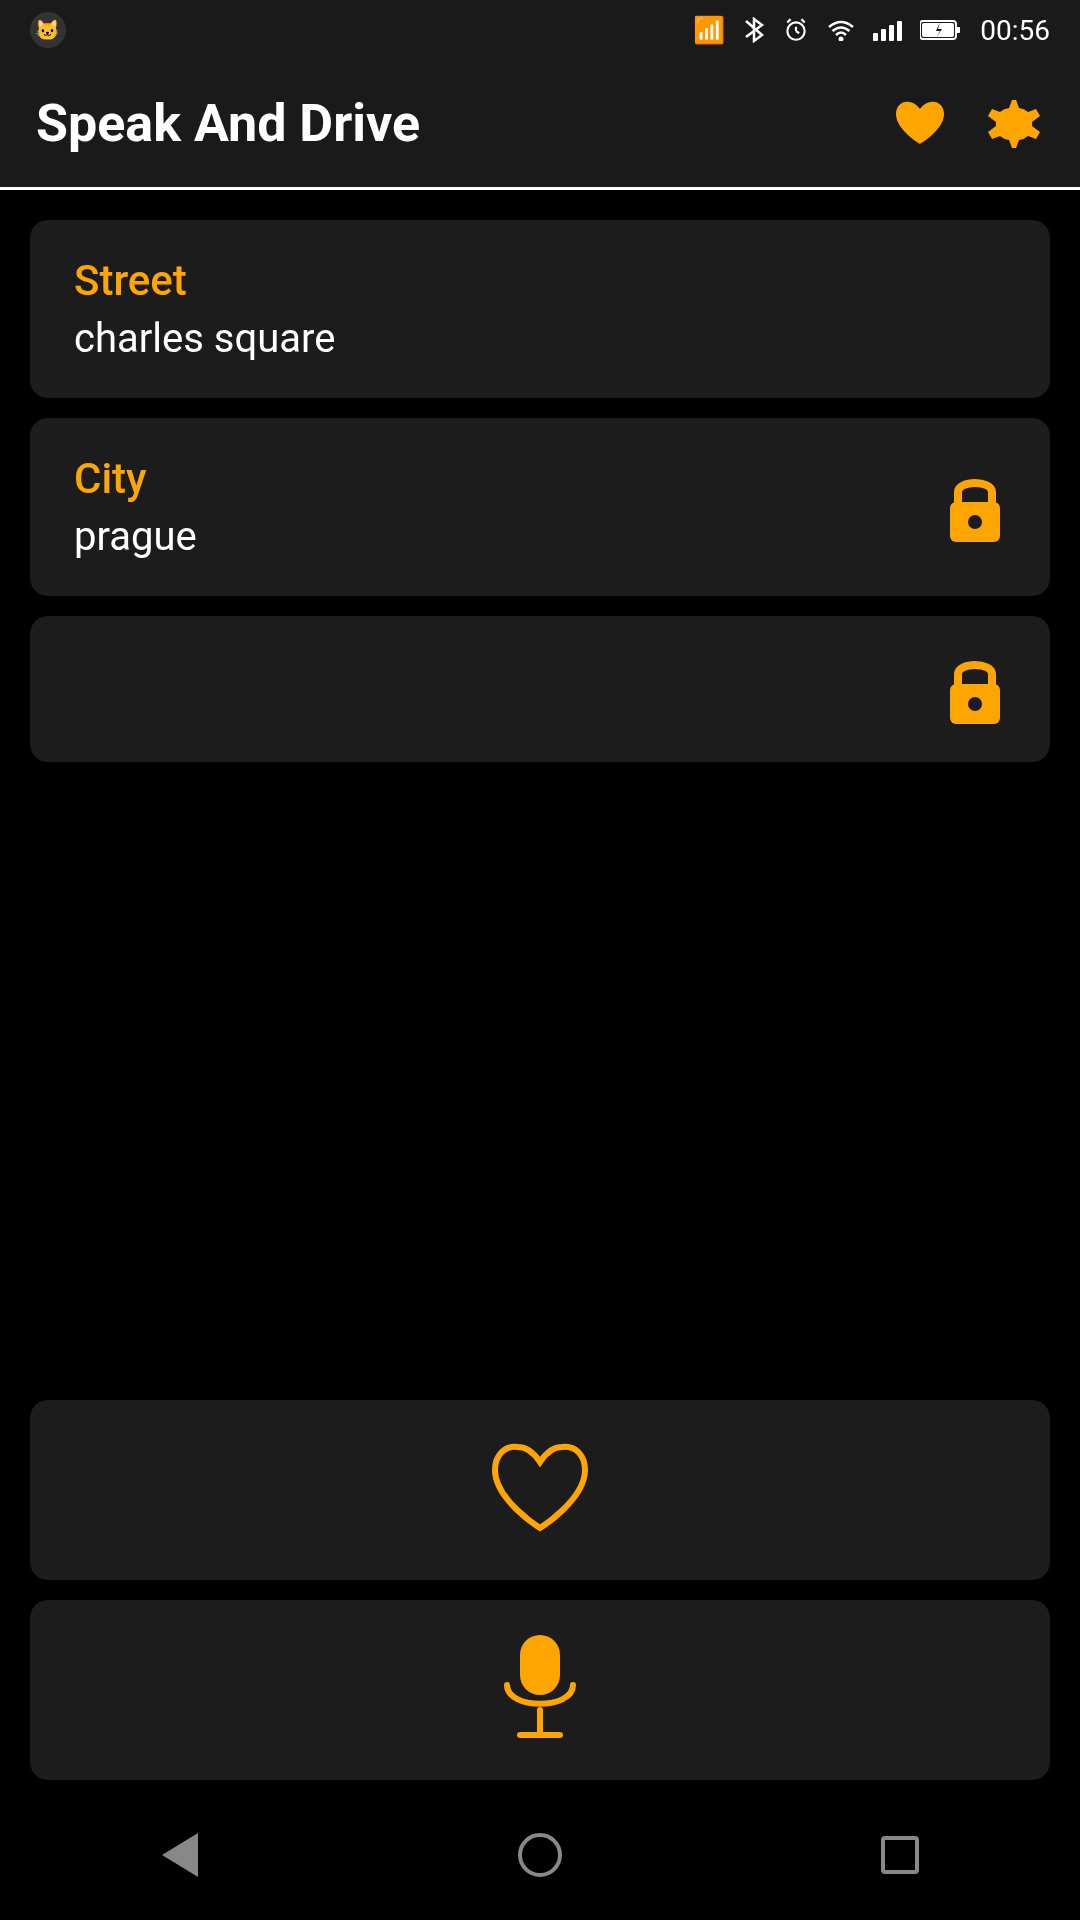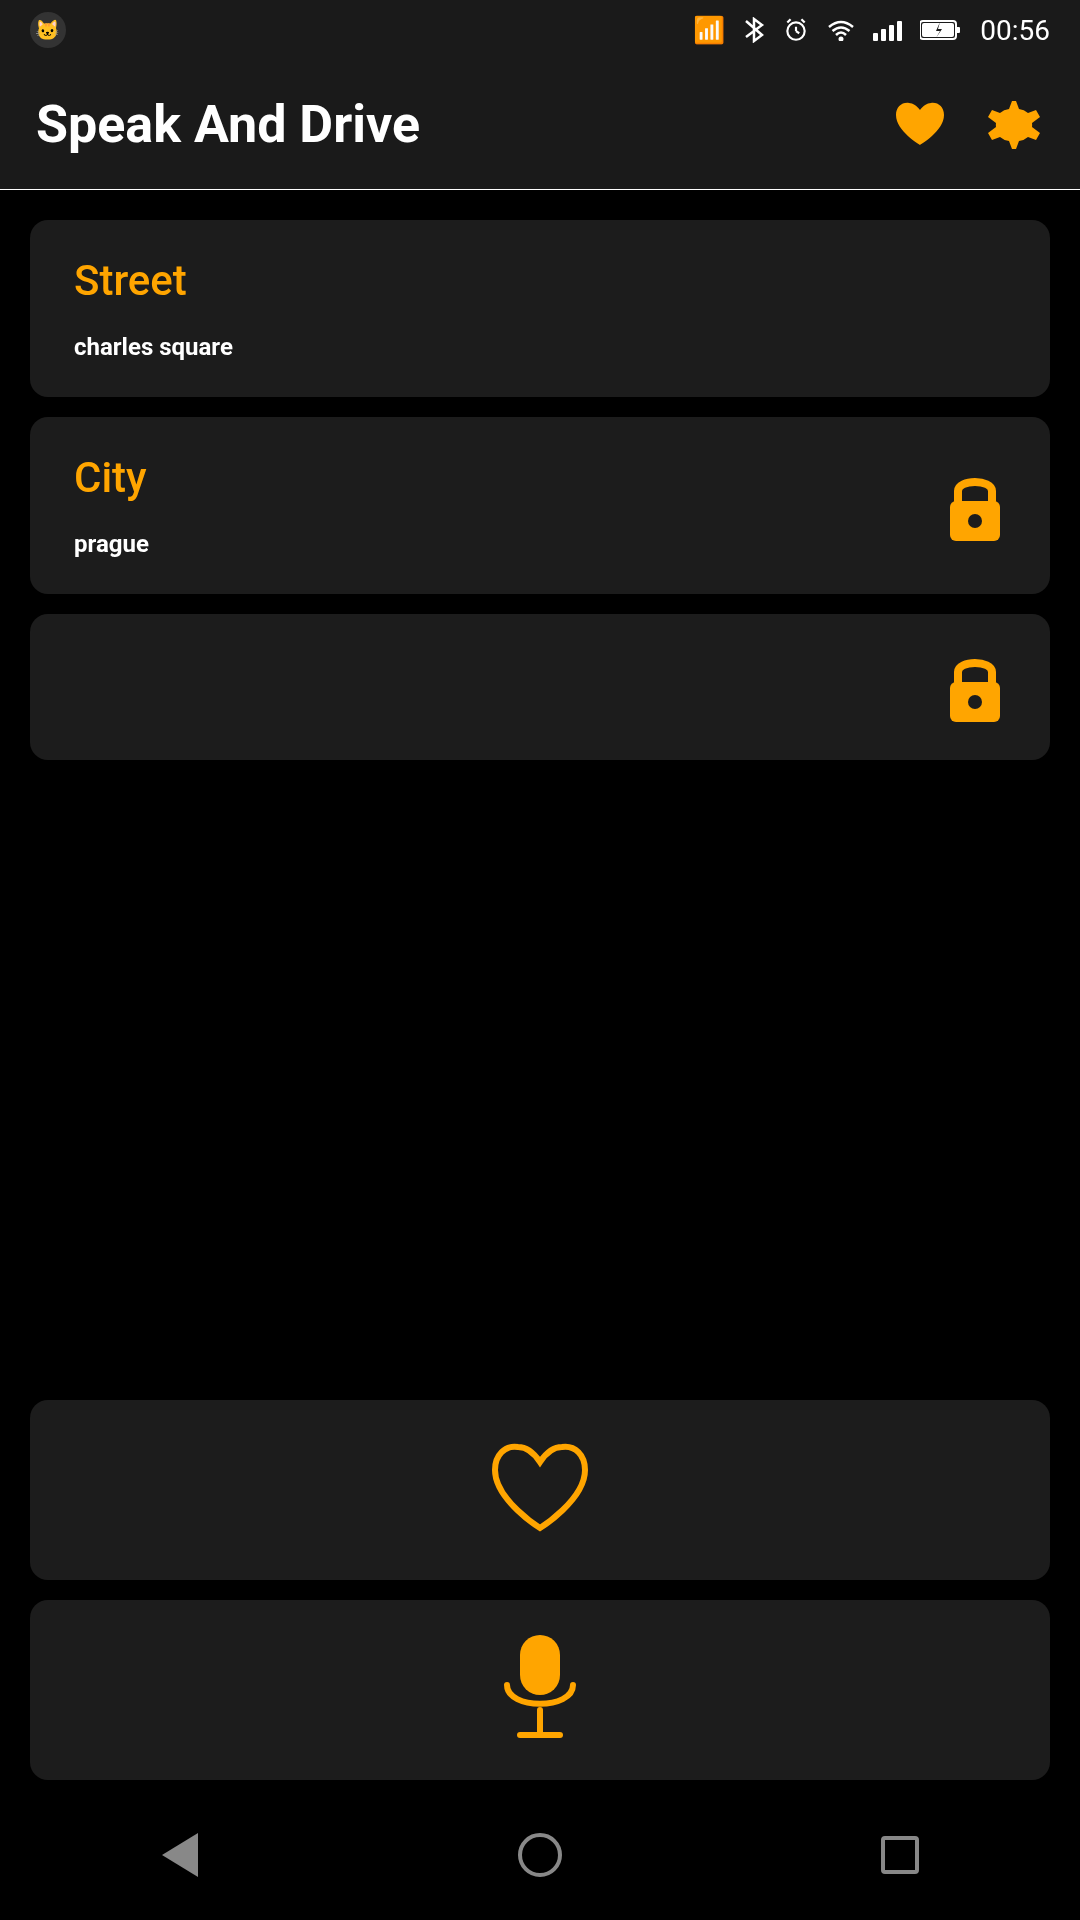--- a/index.html
+++ b/index.html
@@ -61,21 +61,21 @@
 
     
     .header {
       width: 100%;
       height: 130px;
       background-color: #1a1a1a;
       display: flex;
       align-items: center;
       justify-content: space-between;
       padding: 0 36px;
-      border-bottom: 1px solid #ffffff;
+      border-bottom: 3px solid #ffffff;
     }
 
     .app-title {
       color: #ffffff;
       font-size: 52px;
       font-weight: 700;
     }
 
     .header-icons {
       display: flex;
@@ -99,33 +99,33 @@
       padding: 36px 44px;
       display: flex;
       align-items: center;
       justify-content: space-between;
       cursor: pointer;
     }
 
     .card-text {
       display: flex;
       flex-direction: column;
-      gap: 28px;
+      gap: 10px;
     }
 
     .card-label {
       color: #FFA500;
       font-size: 42px;
       font-weight: 500;
     }
 
     .card-value {
       color: #ffffff;
-      font-size: 24px;
-      font-weight: 700;
+      font-size: 40px;
+      font-weight: 400;
     }
 
     
     .spacer {
       flex: 1;
     }
 
     
     .bottom-buttons {
       padding: 0 30px 20px 30px;

